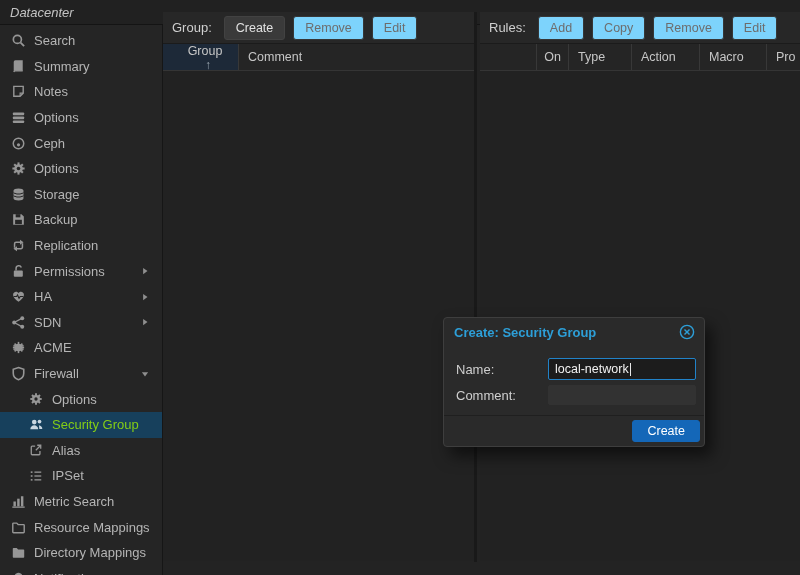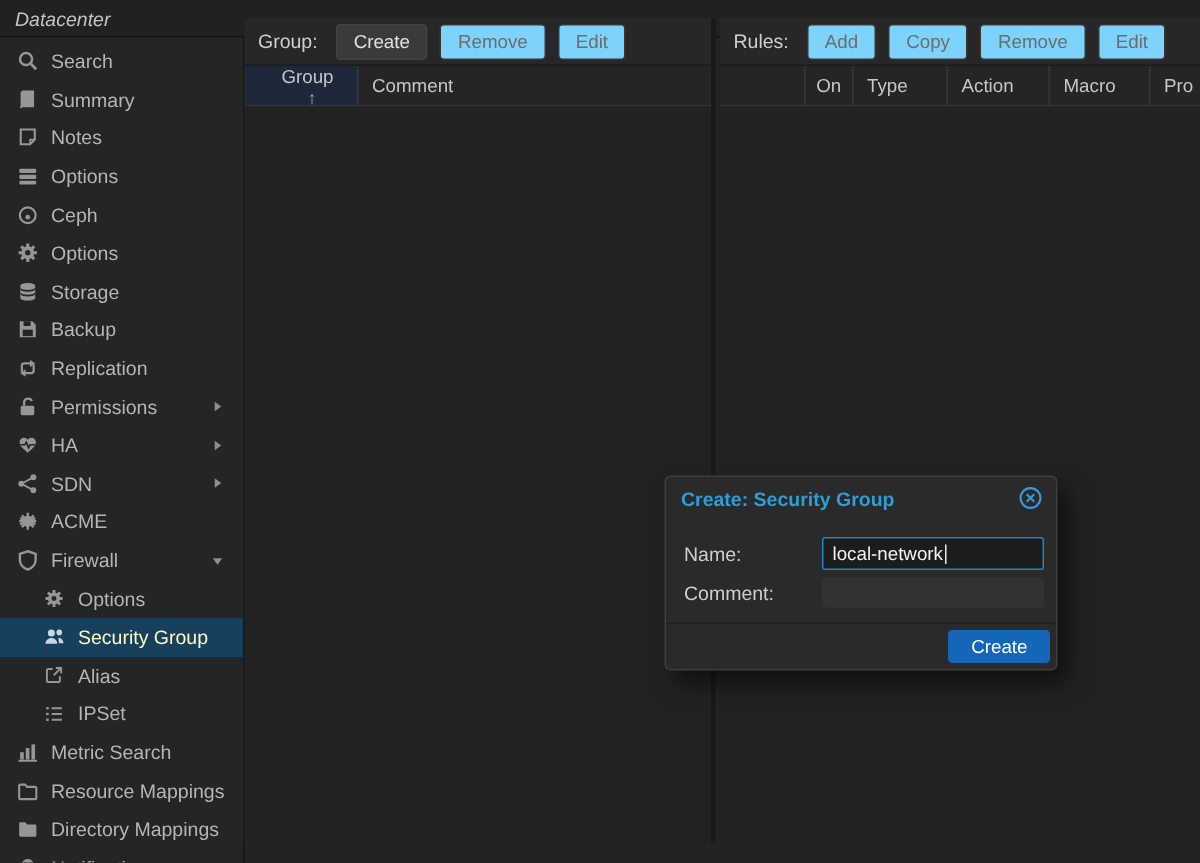--- a/index.html
+++ b/index.html
@@ -17,21 +17,21 @@
              background:#252525; border-right:1px solid #161616;
              padding-top:3px; overflow:hidden; }
   .side-item { height:25.6px; display:flex; align-items:center;
                padding-left:9px; cursor:pointer; }
   .side-item.sub { padding-left:27px; }
   .side-item .icn { width:18px; height:16px; display:flex; align-items:center;
                     justify-content:center; margin-right:7px; flex:0 0 18px; }
   .side-item .lbl { font-size:13px; color:#b5b5b5; white-space:nowrap; }
   .side-item .arrow { margin-left:auto; margin-right:12px; display:flex; }
   .side-item.selected { background:#17405c; }
-  .side-item.selected .lbl { color:#fef9c3; }
+  .side-item.selected .lbl { color:#84cc16; }
   svg.ic { display:block; }
   .ic * { stroke:#969696; fill:none; }
   .ic .f { fill:#969696; stroke:none; }
   .ic .cut { fill:#252525; stroke:none; }
   .side-item.selected .ic .f { fill:#c9d6e0; }
   .side-item.selected .ic * { stroke:#c9d6e0; }
   .side-item.selected .ic .f { stroke:none; }
   .arrow svg * { fill:#8f8f8f; stroke:none; }
 
   

